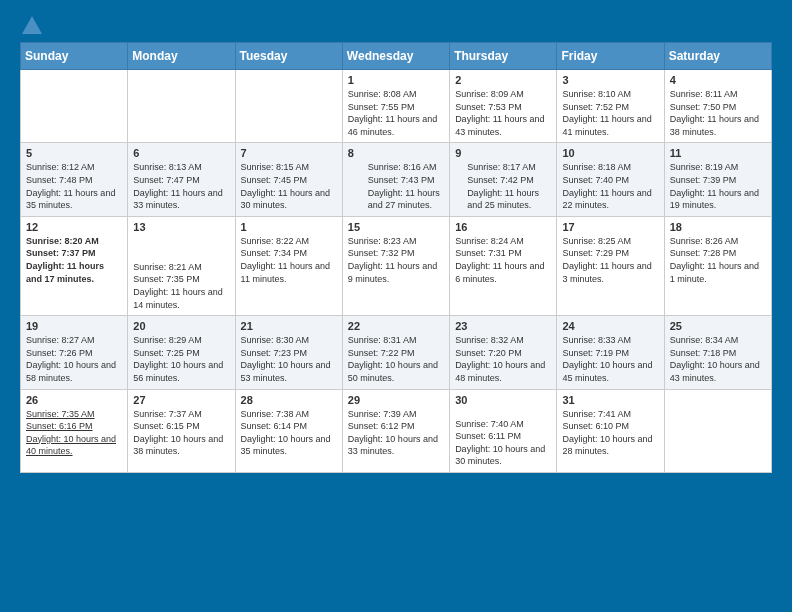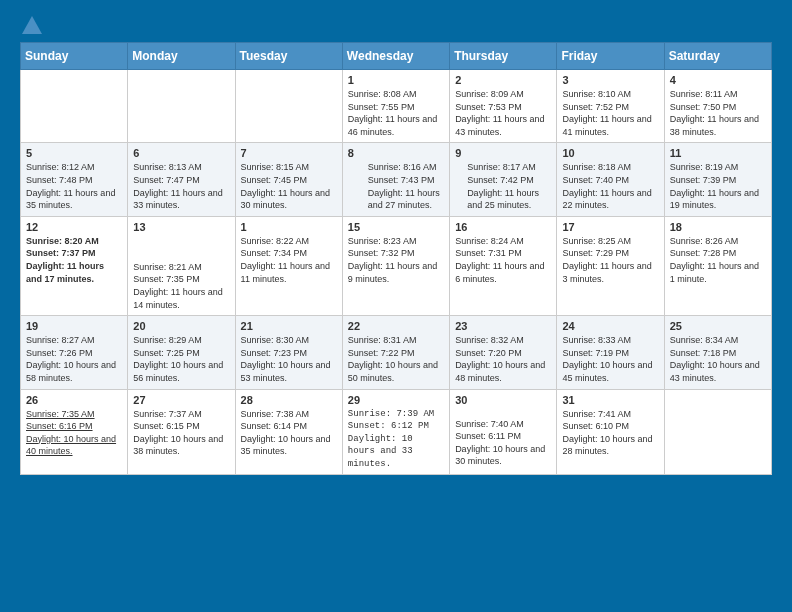--- a/index.html
+++ b/index.html
@@ -294,21 +294,21 @@
 Daylight: 10 hours and 38 minutes.</div>
           </td>
           <td>
             <span class="day-num">28</span>
             <div class="day-info" style="white-space: pre-line;">Sunrise: 7:38 AM
 Sunset: 6:14 PM
 Daylight: 10 hours and 35 minutes.</div>
           </td>
           <td>
             <span class="day-num">29</span>
-            <div class="day-info" style="white-space: pre-line; font-family: Liberation Mono, monospace;">Sunrise: 7:39 AM
+            <div class="day-info" style="white-space: pre-line;">Sunrise: 7:39 AM
 Sunset: 6:12 PM
 Daylight: 10 hours and 33 minutes.</div>
           </td>
           <td>
             <span class="day-num">30</span>
             <div class="day-info" style="white-space: pre-line; margin-top: 12px;">Sunrise: 7:40 AM
 Sunset: 6:11 PM
 Daylight: 10 hours and 30 minutes.</div>
           </td>
           <td>

